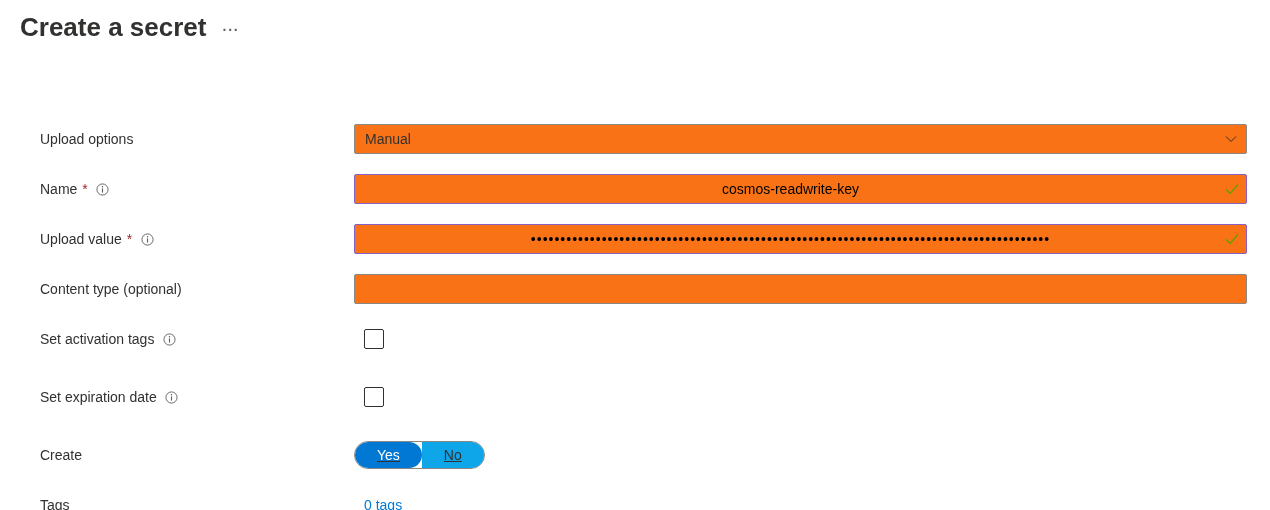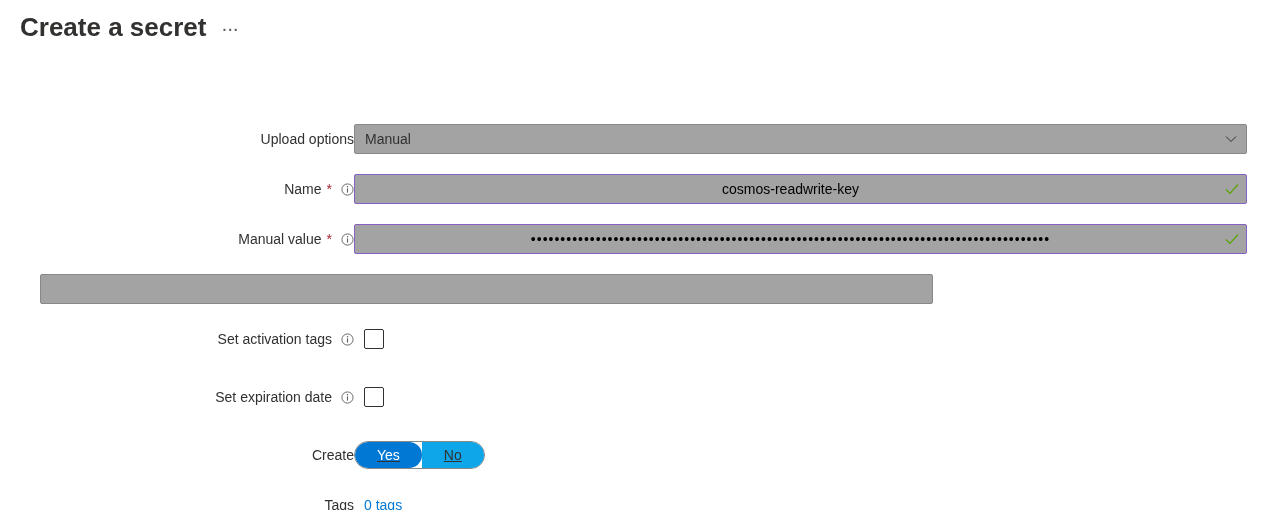--- a/index.html
+++ b/index.html
@@ -42,21 +42,20 @@
       margin-bottom: 18px;
       min-height: 32px;
     }
     .label-col {
       width: 314px;
       flex-shrink: 0;
       display: flex;
       align-items: center;
       gap: 4px;
       color: #323130;
-      justify-content: flex-end;
     }
     .required {
       color: #a4262c;
       margin-left: 1px;
     }
     .info-icon {
       display: inline-flex;
       align-items: center;
       justify-content: center;
       width: 14px;
@@ -67,21 +66,21 @@
     .info-icon svg { display: block; }
     .field-col {
       flex: 1;
       max-width: 893px;
       position: relative;
     }
     .select-wrap, .input-wrap {
       position: relative;
       border: 1px solid #8a8886;
       border-radius: 2px;
-      background: #a3a3a3;
+      background: #f97316;
       height: 30px;
       display: flex;
       align-items: center;
     }
     .input-wrap.valid {
       border-color: #8661c5;
     }
     .select-wrap {
       cursor: pointer;
     }
@@ -201,21 +200,21 @@
           <svg width="16" height="16" viewBox="0 0 16 16">
               <path d="M2 8.5 L6 12.5 L14 3.5" stroke="#57a300" stroke-width="1.2" fill="none"></path>
             </svg>
         </span>
       </div>
     </div>
   </div>
 
   <div class="form-row">
     <div class="label-col">
-      <span>Manual value</span>
+      <span>Upload value</span>
       <span class="required">*</span>
       <span class="info-icon">
         <svg width="13" height="13" viewBox="0 0 14 14">
             <circle cx="7" cy="7" r="6" stroke="#605e5c" stroke-width="1" fill="none"></circle>
             <circle cx="7" cy="4" r="0.8" fill="#605e5c"></circle>
             <rect x="6.4" y="5.8" width="1.2" height="4.5" fill="#605e5c"></rect>
           </svg>
       </span>
     </div>
     <div class="field-col">
@@ -224,20 +223,23 @@
         <span class="check-valid">
           <svg width="16" height="16" viewBox="0 0 16 16">
               <path d="M2 8.5 L6 12.5 L14 3.5" stroke="#57a300" stroke-width="1.2" fill="none"></path>
             </svg>
         </span>
       </div>
     </div>
   </div>
 
   <div class="form-row">
+    <div class="label-col">
+      <span>Content type (optional)</span>
+    </div>
     <div class="field-col">
       <div class="input-wrap">
         <input type="text" class="text-input" value="" style="">
       </div>
     </div>
   </div>
 
   <div class="form-row checkbox-row">
     <div class="label-col">
       <span>Set activation tags</span>

